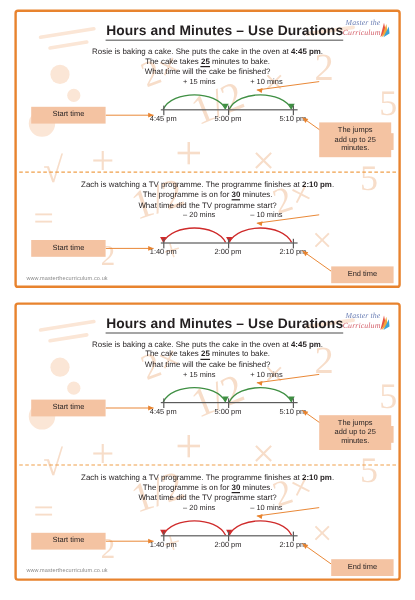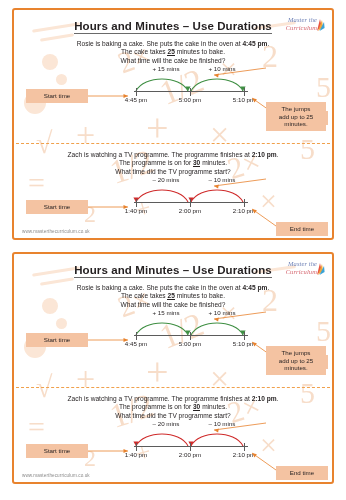--- a/index.html
+++ b/index.html
@@ -48,21 +48,21 @@
     line-height:7.5px;
     letter-spacing:.1px;
     white-space:nowrap;
   }
   .logo .l1{color:#6b7fb5;padding-right:9px;}
   .logo .l2{color:#d4606a;padding-right:9px;}
   .logo .fan{position:absolute;right:1px;top:2px;width:9px;height:14px;}
 
   .title{
     position:relative;z-index:4;
-    text-align:center;
+    text-align:right;
     font-size:11.5px;
     font-weight:bold;
     color:#231f20;
     letter-spacing:.1px;
     margin:10px 0 0 0;
     padding:0 46px;
   }
   .title span{border-bottom:1px solid #6a6a6a;padding-bottom:1px;}
 
   .half{position:relative;z-index:4;height:103px;}

